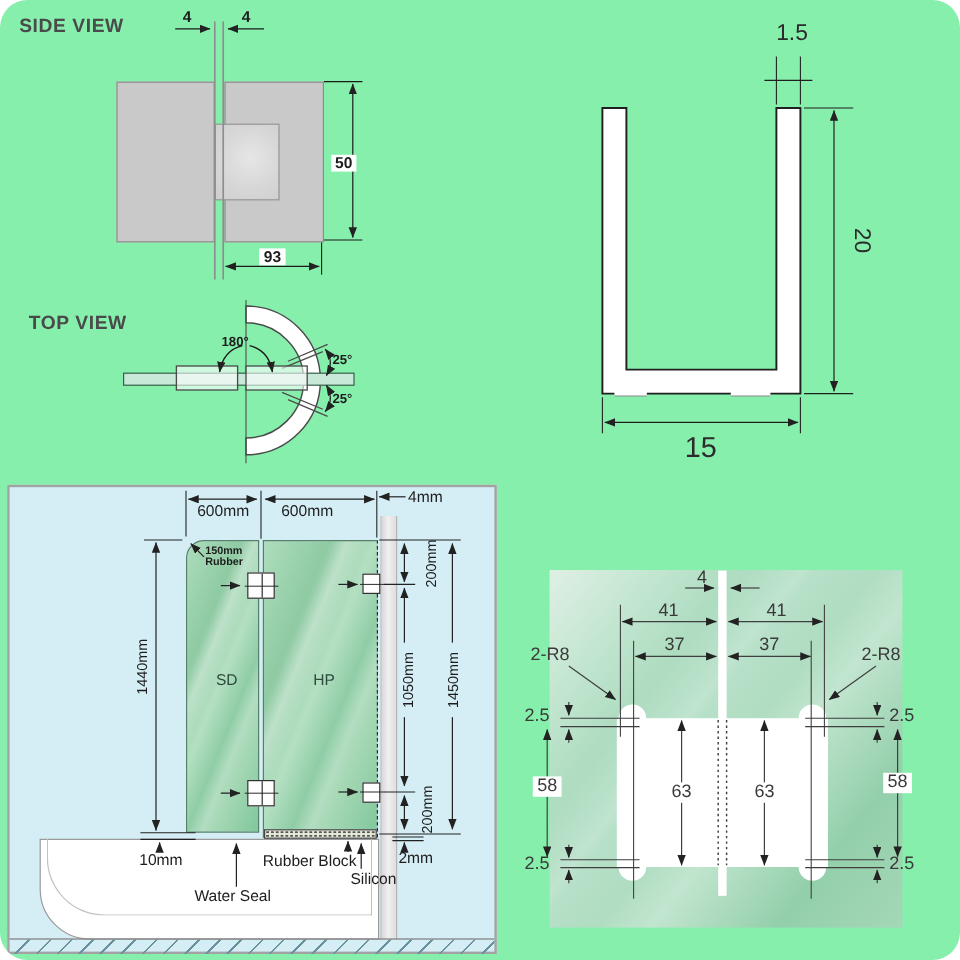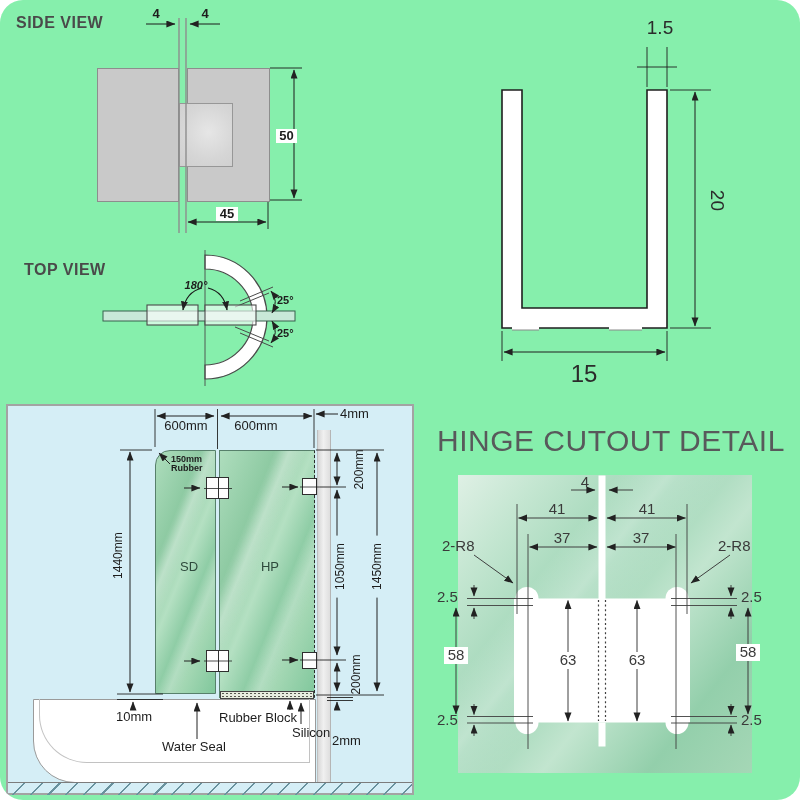--- a/index.html
+++ b/index.html
@@ -54,24 +54,24 @@
 
 <div id="stage">
 
   <div class="view-title" style="left:16px;top:14px;">SIDE VIEW</div>
   <div class="sq" style="left:97px;top:68px;width:80px;height:132px;"></div>
   <div class="sq" style="left:187px;top:68px;width:81px;height:132px;"></div>
   <div class="sq-small" style="left:179px;top:103px;width:52px;height:62px;"></div>
   <div class="lbl b c" style="left:148px;top:7px;width:16px;">4</div>
   <div class="lbl b c" style="left:197px;top:7px;width:16px;">4</div>
   <div class="lbl b c whitebg" style="left:276px;top:129px;width:21px;">50</div>
-  <div class="lbl b c whitebg" style="left:216px;top:207px;width:22px;">45</div>
+  <div class="lbl b c whitebg" style="left:216px;top:207px;width:22px;">93</div>
 
   <div class="view-title" style="left:24px;top:261px;">TOP VIEW</div>
-  <div class="lbl b c" style="left:179px;top:279px;width:34px;font-size:11px;font-style:italic;">180°</div>
+  <div class="lbl b c" style="left:179px;top:279px;width:34px;font-size:11px;">180°</div>
   <div class="lbl b" style="left:277px;top:294px;font-size:11px;">25°</div>
   <div class="lbl b" style="left:277px;top:327px;font-size:11px;">25°</div>
 
   <div class="lbl c" style="left:642px;top:18px;width:36px;font-size:19px;color:#2b2b2b;">1.5</div>
   <div class="lbl c rot-cw" style="left:702px;top:190px;width:30px;font-size:19px;color:#2b2b2b;">20</div>
   <div class="lbl c" style="left:566px;top:361px;width:36px;font-size:24px;color:#2b2b2b;">15</div>
 
   <div class="blue-panel"></div>
   <div class="wall"></div>
   <div class="glass" style="left:155px;top:450px;width:61px;height:244px;border-radius:15px 0 0 0;"></div>
@@ -98,23 +98,22 @@
   <div class="lbl c" style="left:258px;top:560px;width:24px;color:#2e4a3c;">HP</div>
   <div class="lbl c rot-ccw dimtext bluebg" style="left:89px;top:549px;width:60px;">1440mm</div>
   <div class="lbl c rot-ccw dimtext" style="left:335px;top:463px;width:50px;">200mm</div>
   <div class="lbl c rot-ccw dimtext bluebg" style="left:310px;top:560px;width:62px;">1050mm</div>
   <div class="lbl c rot-ccw dimtext" style="left:332px;top:668px;width:50px;">200mm</div>
   <div class="lbl c rot-ccw dimtext bluebg" style="left:347px;top:560px;width:62px;">1450mm</div>
   <div class="lbl" style="left:116px;top:710px;">10mm</div>
   <div class="lbl" style="left:219px;top:711px;">Rubber Block</div>
   <div class="lbl" style="left:266px;top:726px;margin-left:26px;">Silicon</div>
   <div class="lbl" style="left:162px;top:740px;">Water Seal</div>
-  <div class="lbl" style="left:332px;top:734px;">2mm</div>
-
-  <div class="big-title" style="left:437px;top:424px;">HINGE CUTOUT DETAIL</div>
+  <div class="lbl" style="left:332px;top:708px;">2mm</div>
+
   <div class="hinge-panel"></div>
   <div class="lbl c hdim" style="left:577px;top:474px;width:16px;">4</div>
   <div class="lbl c hdim" style="left:545px;top:501px;width:24px;">41</div>
   <div class="lbl c hdim" style="left:635px;top:501px;width:24px;">41</div>
   <div class="lbl c hdim" style="left:550px;top:530px;width:24px;">37</div>
   <div class="lbl c hdim" style="left:629px;top:530px;width:24px;">37</div>
   <div class="lbl hdim" style="left:442px;top:538px;">2-R8</div>
   <div class="lbl hdim" style="left:718px;top:538px;">2-R8</div>
   <div class="lbl hdim" style="left:437px;top:589px;">2.5</div>
   <div class="lbl hdim" style="left:741px;top:589px;">2.5</div>

